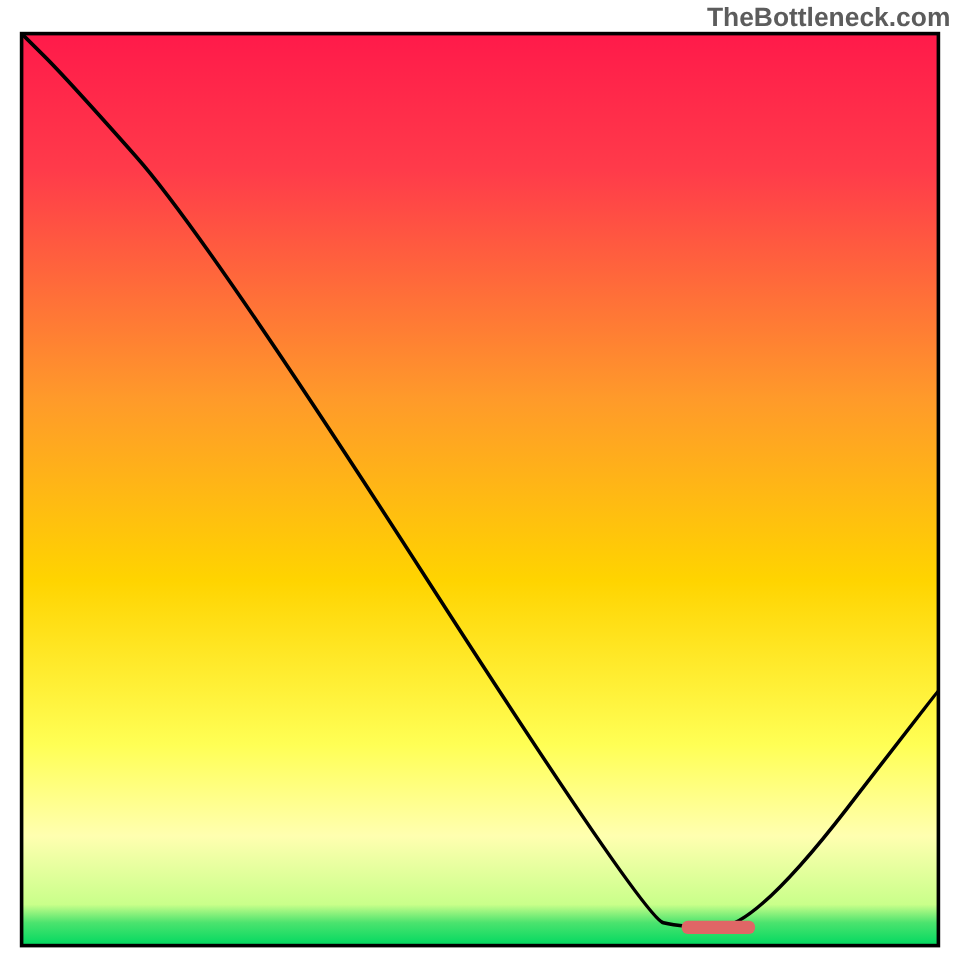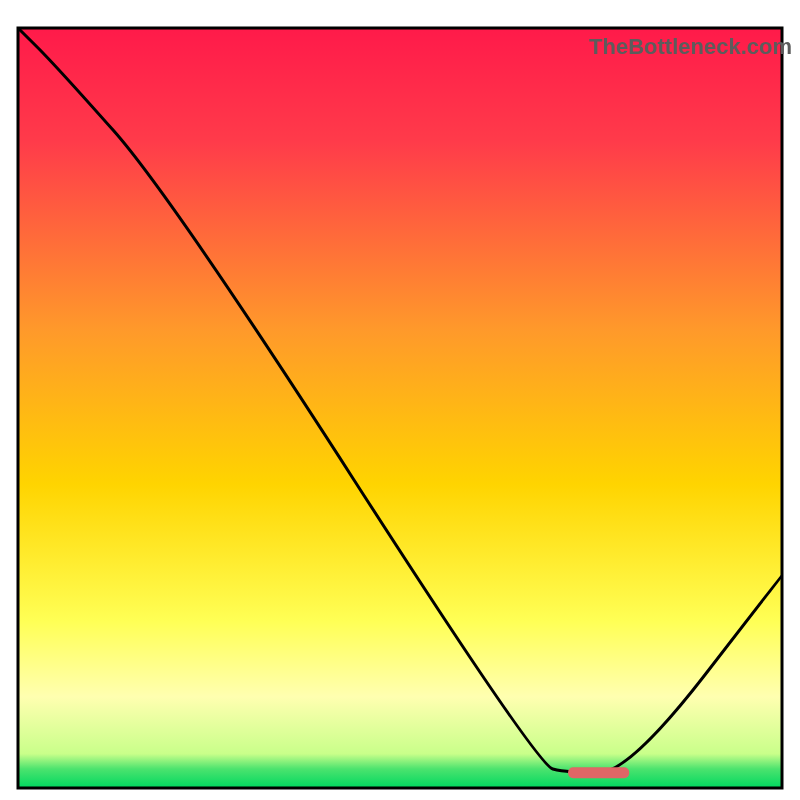--- a/index.html
+++ b/index.html
@@ -17,21 +17,20 @@
     height: 800px;
   }
   .watermark {
     position: absolute;
     top: 2px;
     right: 8px;
     font-size: 22px;
     font-weight: 600;
     color: #5c5c5c;
     z-index: 5;
-    margin-top: 32px;
   }
   svg {
     display: block;
   }
 </style>
 </head>
 <body>
 
 <div class="chart-container">
   <div class="watermark">TheBottleneck.com</div>

